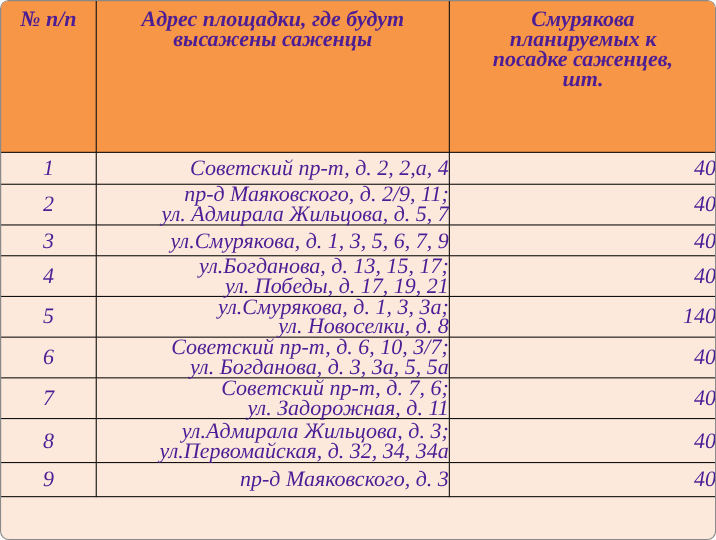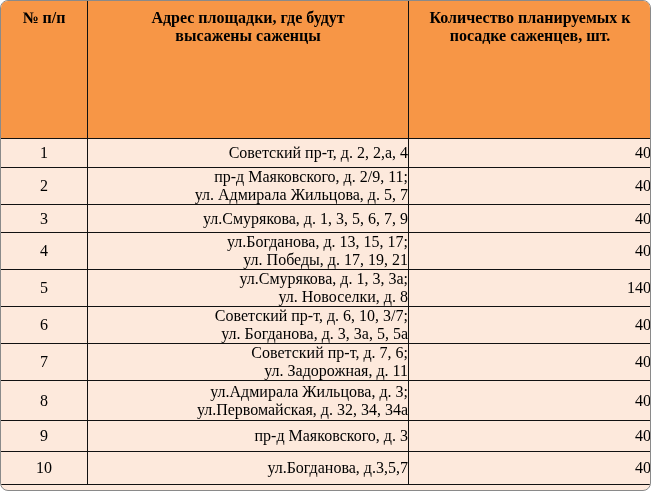--- a/index.html
+++ b/index.html
@@ -17,24 +17,25 @@
     background: #fde9dc;
   }
   table {
     border-collapse: collapse;
     width: 651px;
     table-layout: fixed;
     margin-left: -1px; margin-top: -1px;
   }
   td, th {
     border: 1.5px solid #111;
-    color: #000000;
-    font-size: 16px;
+    color: #4c1d95;
+    font-size: 20px;
     line-height: 18px;
     padding: 0;
+    font-style: italic;
   }
   th {
     background: #f79646;
     font-weight: bold;
     vertical-align: top;
     text-align: center;
     padding-top: 8px;
     height: 138px;
     box-sizing: border-box;
   }
@@ -51,21 +52,21 @@
 <table>
   <colgroup>
     <col style="width:87px">
     <col style="width:321px">
     <col style="width:243px">
   </colgroup>
   <thead>
     <tr>
       <th class="num">№ п/п</th>
       <th style="padding-left:30px;padding-right:30px;">Адрес площадки, где будут высажены саженцы</th>
-      <th style="padding-left:20px;padding-right:20px;">Количество планируемых к посадке саженцев, шт.</th>
+      <th style="padding-left:20px;padding-right:20px;">Смурякова планируемых к посадке саженцев, шт.</th>
     </tr>
   </thead>
   <tbody>
     <tr style="height:29px">
       <td class="num">1</td>
       <td class="addr">
             <span class="line">Советский пр-т, д. 2, 2,а, 4</span>
           </td>
       <td class="qty">40</td>
     </tr>
@@ -124,22 +125,15 @@
           </td>
       <td class="qty">40</td>
     </tr>
     <tr style="height:31px">
       <td class="num">9</td>
       <td class="addr">
             <span class="line">пр-д Маяковского, д. 3</span>
           </td>
       <td class="qty">40</td>
     </tr>
-    <tr style="height:33px">
-      <td class="num">10</td>
-      <td class="addr">
-            <span class="line">ул.Богданова, д.3,5,7</span>
-          </td>
-      <td class="qty">40</td>
-    </tr>
   </tbody>
 </table>
 </div>
 
 </body></html>

